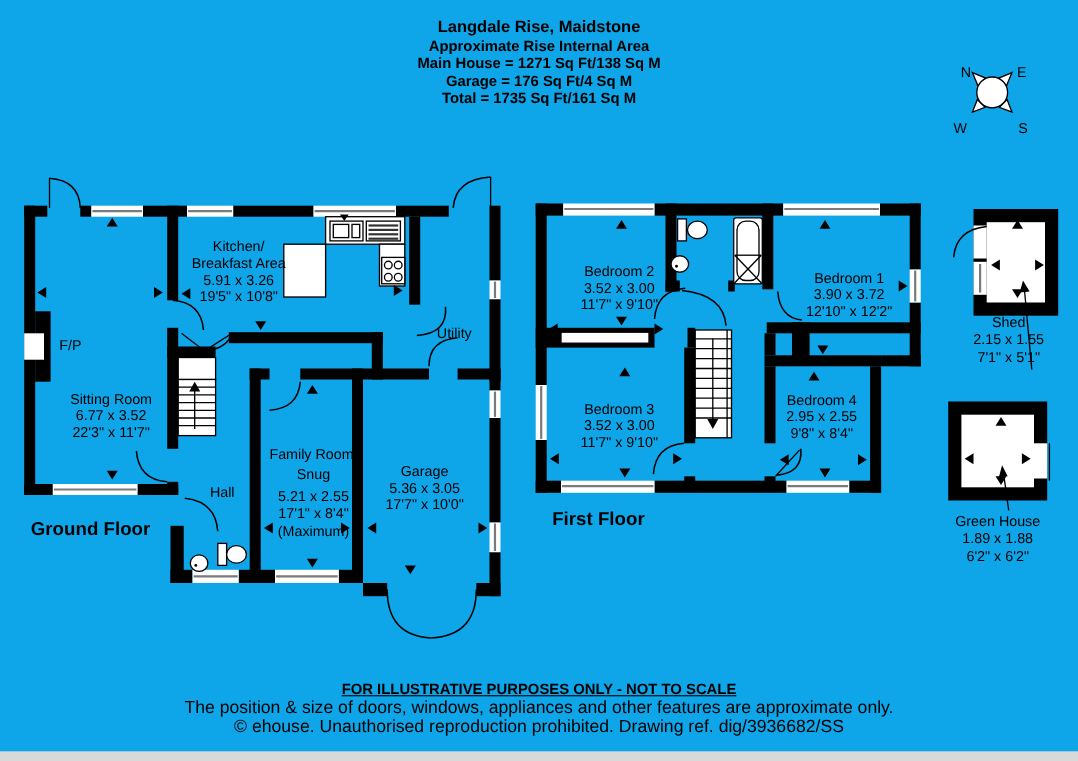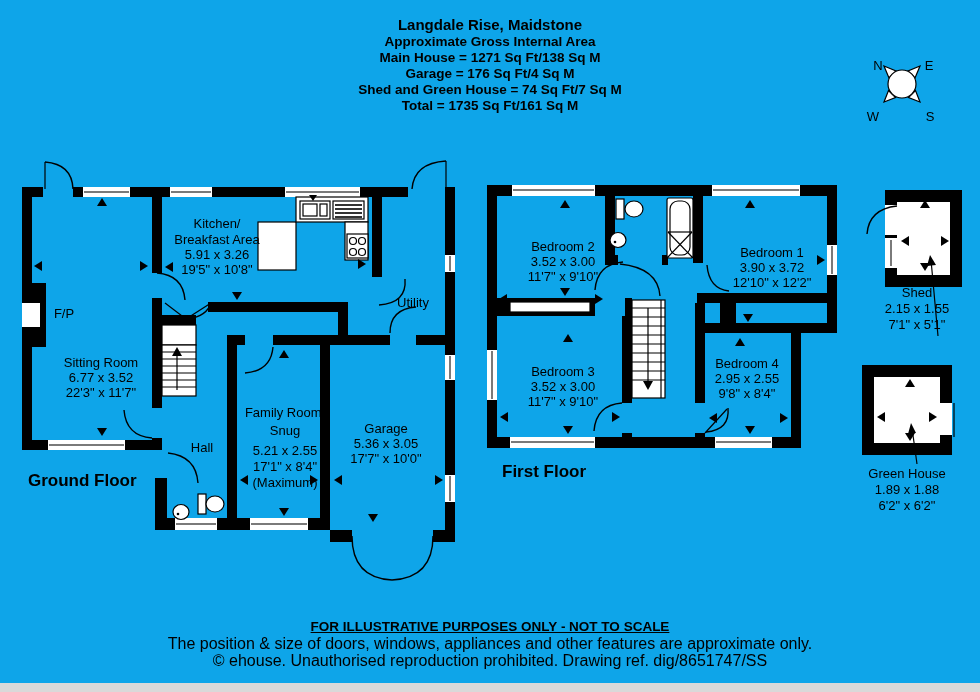--- a/index.html
+++ b/index.html
@@ -24,24 +24,23 @@
   .fix{fill:#fff;stroke:#000;stroke-width:1.2;}
   .arrow{fill:#000;}
 </style>
 </head>
 <body>
 
 <div class="canvas">
 
   <div class="hdr">
     <div class="t">Langdale Rise, Maidstone</div>
-    <div class="l">Approximate Gross Internal Area</div>
+    <div class="l">Approximate Rise Internal Area</div>
     <div class="l">Main House = 1271 Sq Ft/138 Sq M</div>
     <div class="l">Garage = 176 Sq Ft/4 Sq M</div>
-    <div class="l">Shed and Green House = 74 Sq Ft/7 Sq M</div>
     <div class="l">Total = 1735 Sq Ft/161 Sq M</div>
   </div>
 
   <svg width="980" height="692" viewBox="0 0 980 692">
 
     <g>
       <polygon points="884,66 896,71 889,78" class="fix"></polygon>
       <polygon points="920,66 908,71 915,78" class="fix"></polygon>
       <polygon points="884,102 888.5,90.5 895.5,97.5" class="fix"></polygon>
       <polygon points="920,102 915.5,90.5 908.5,97.5" class="fix"></polygon>
@@ -396,17 +395,17 @@
       <text x="907" y="478" text-anchor="middle">Green House</text>
       <text x="907" y="494" text-anchor="middle">1.89 x 1.88</text>
       <text x="907" y="510" text-anchor="middle">6'2" x 6'2"</text>
     </g>
 
   </svg>
 
   <div class="ftr">
     <div class="f1">FOR ILLUSTRATIVE PURPOSES ONLY - NOT TO SCALE</div>
     <div class="f2">The position &amp; size of doors, windows, appliances and other features are approximate only.</div>
-    <div class="f2">© ehouse. Unauthorised reproduction prohibited. Drawing ref. dig/8651747/SS</div>
+    <div class="f2">© ehouse. Unauthorised reproduction prohibited. Drawing ref. dig/3936682/SS</div>
   </div>
 
   <div class="botstrip"></div>
 </div>
 
 </body></html>

